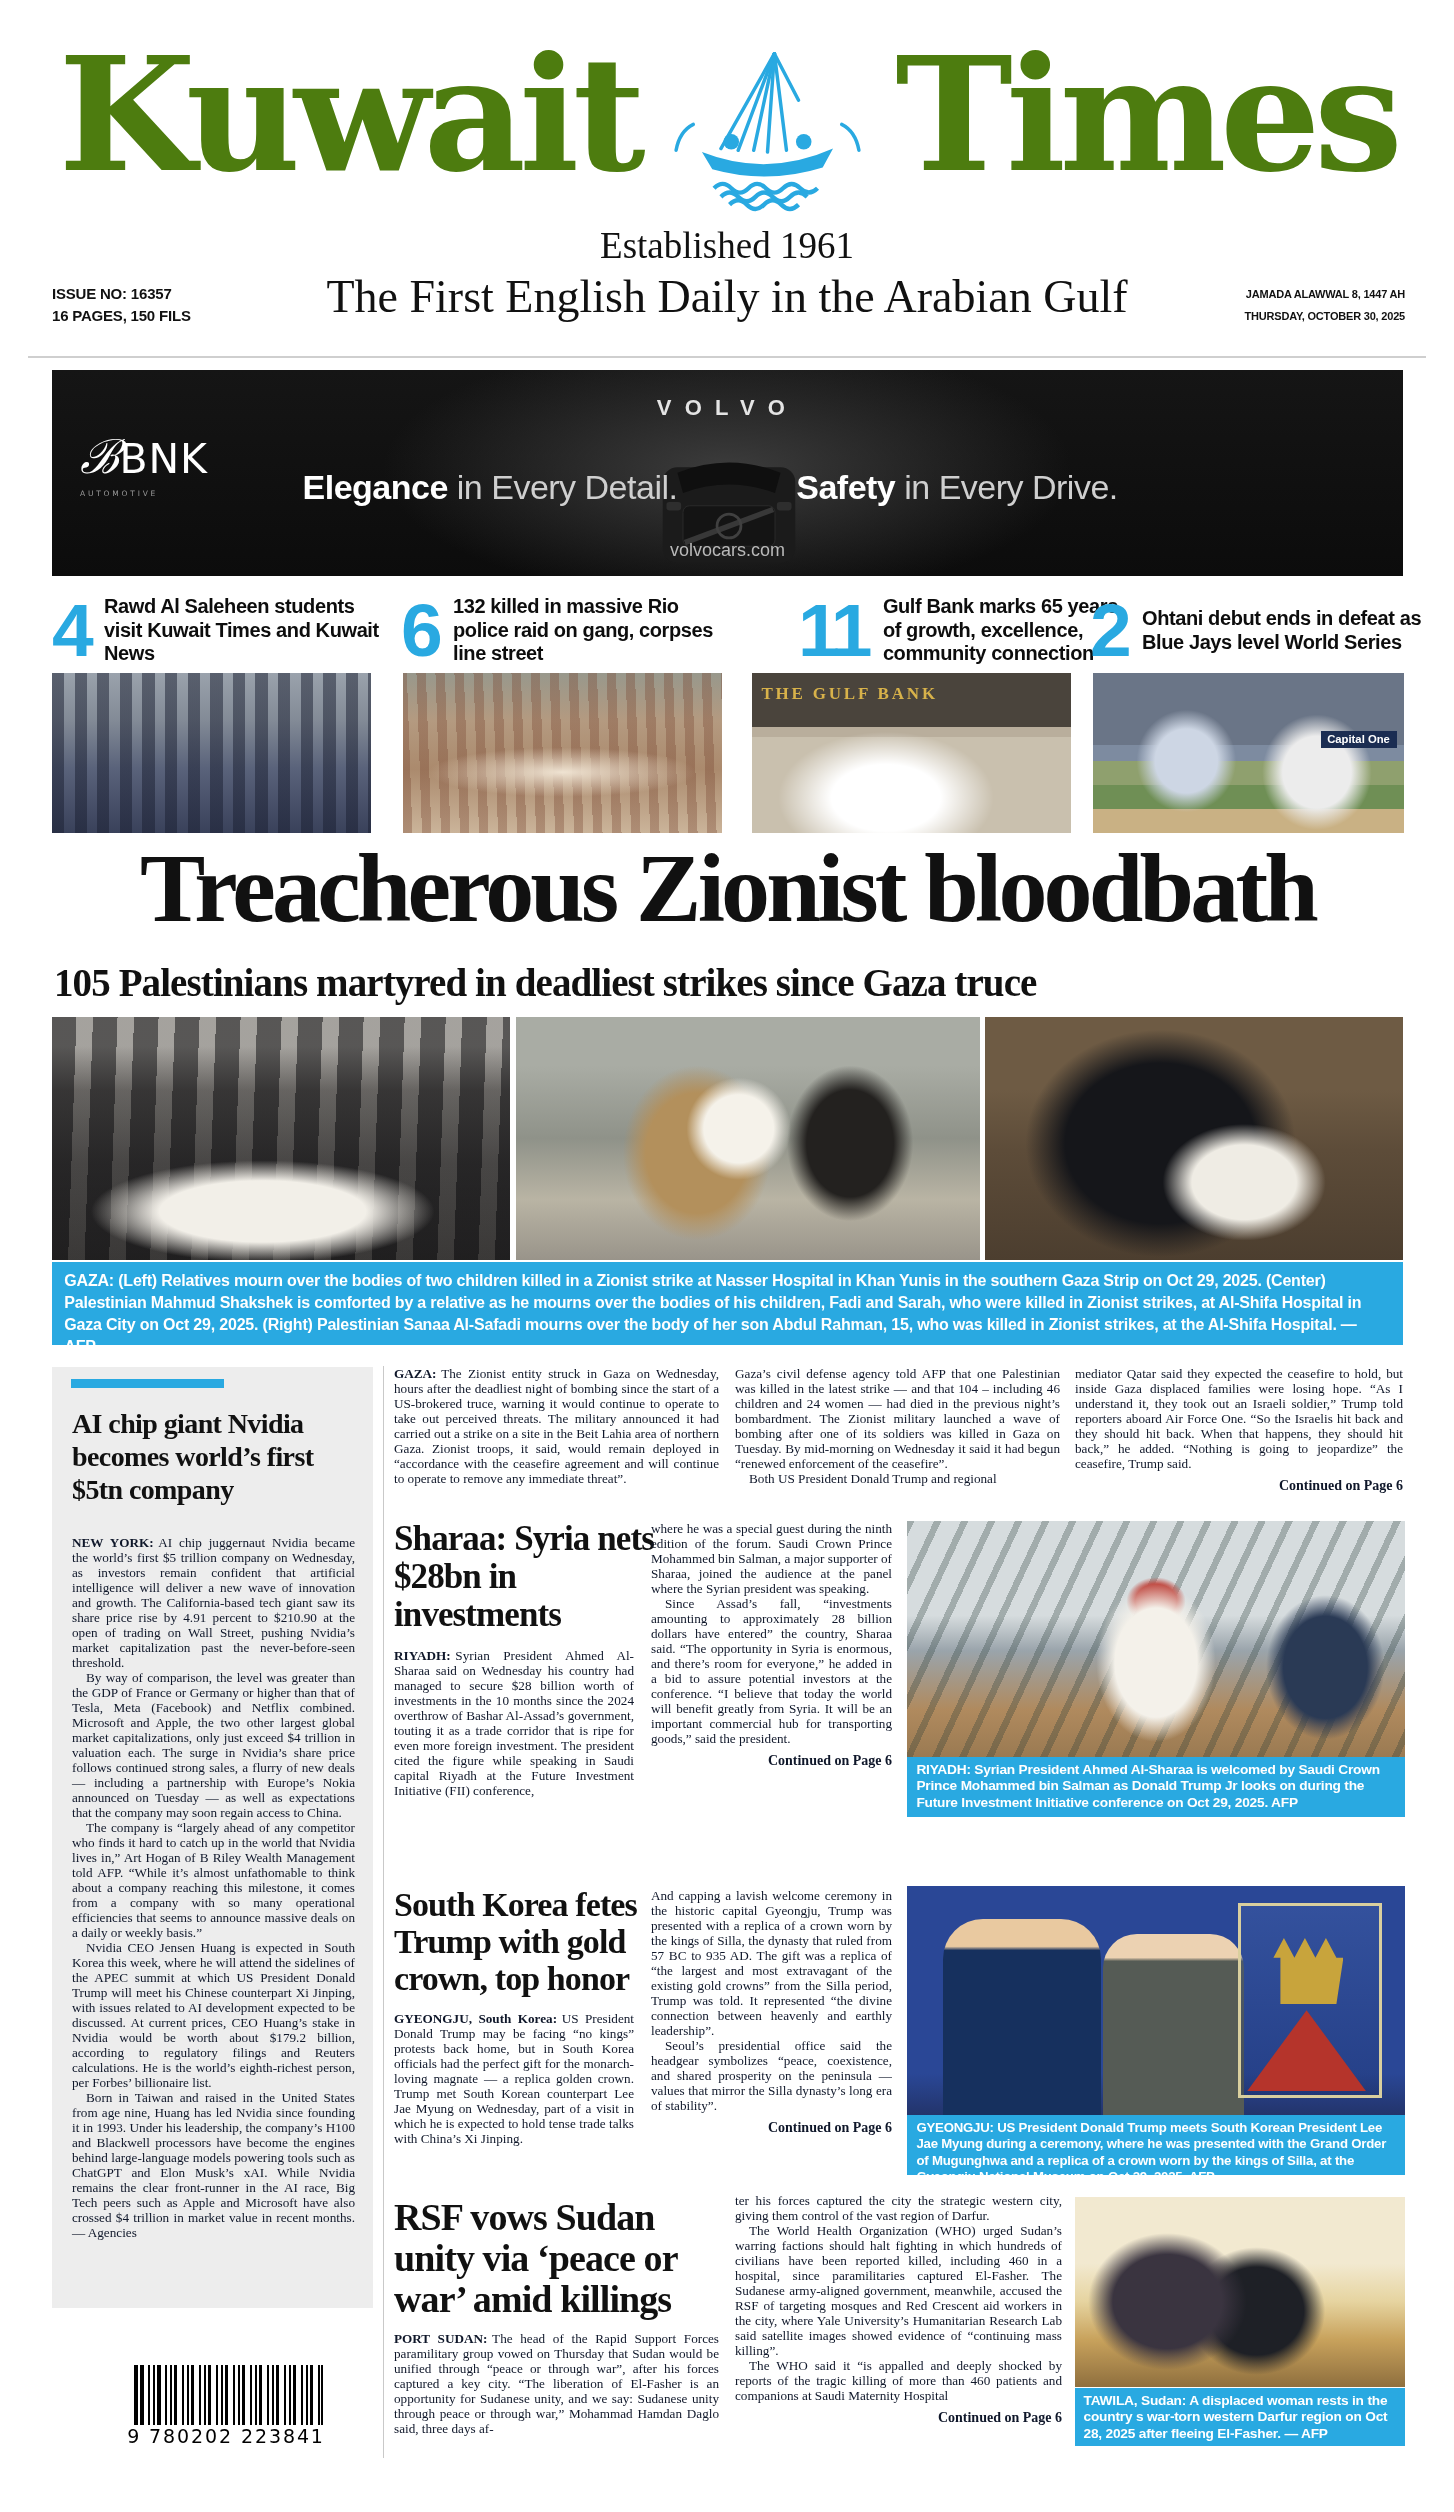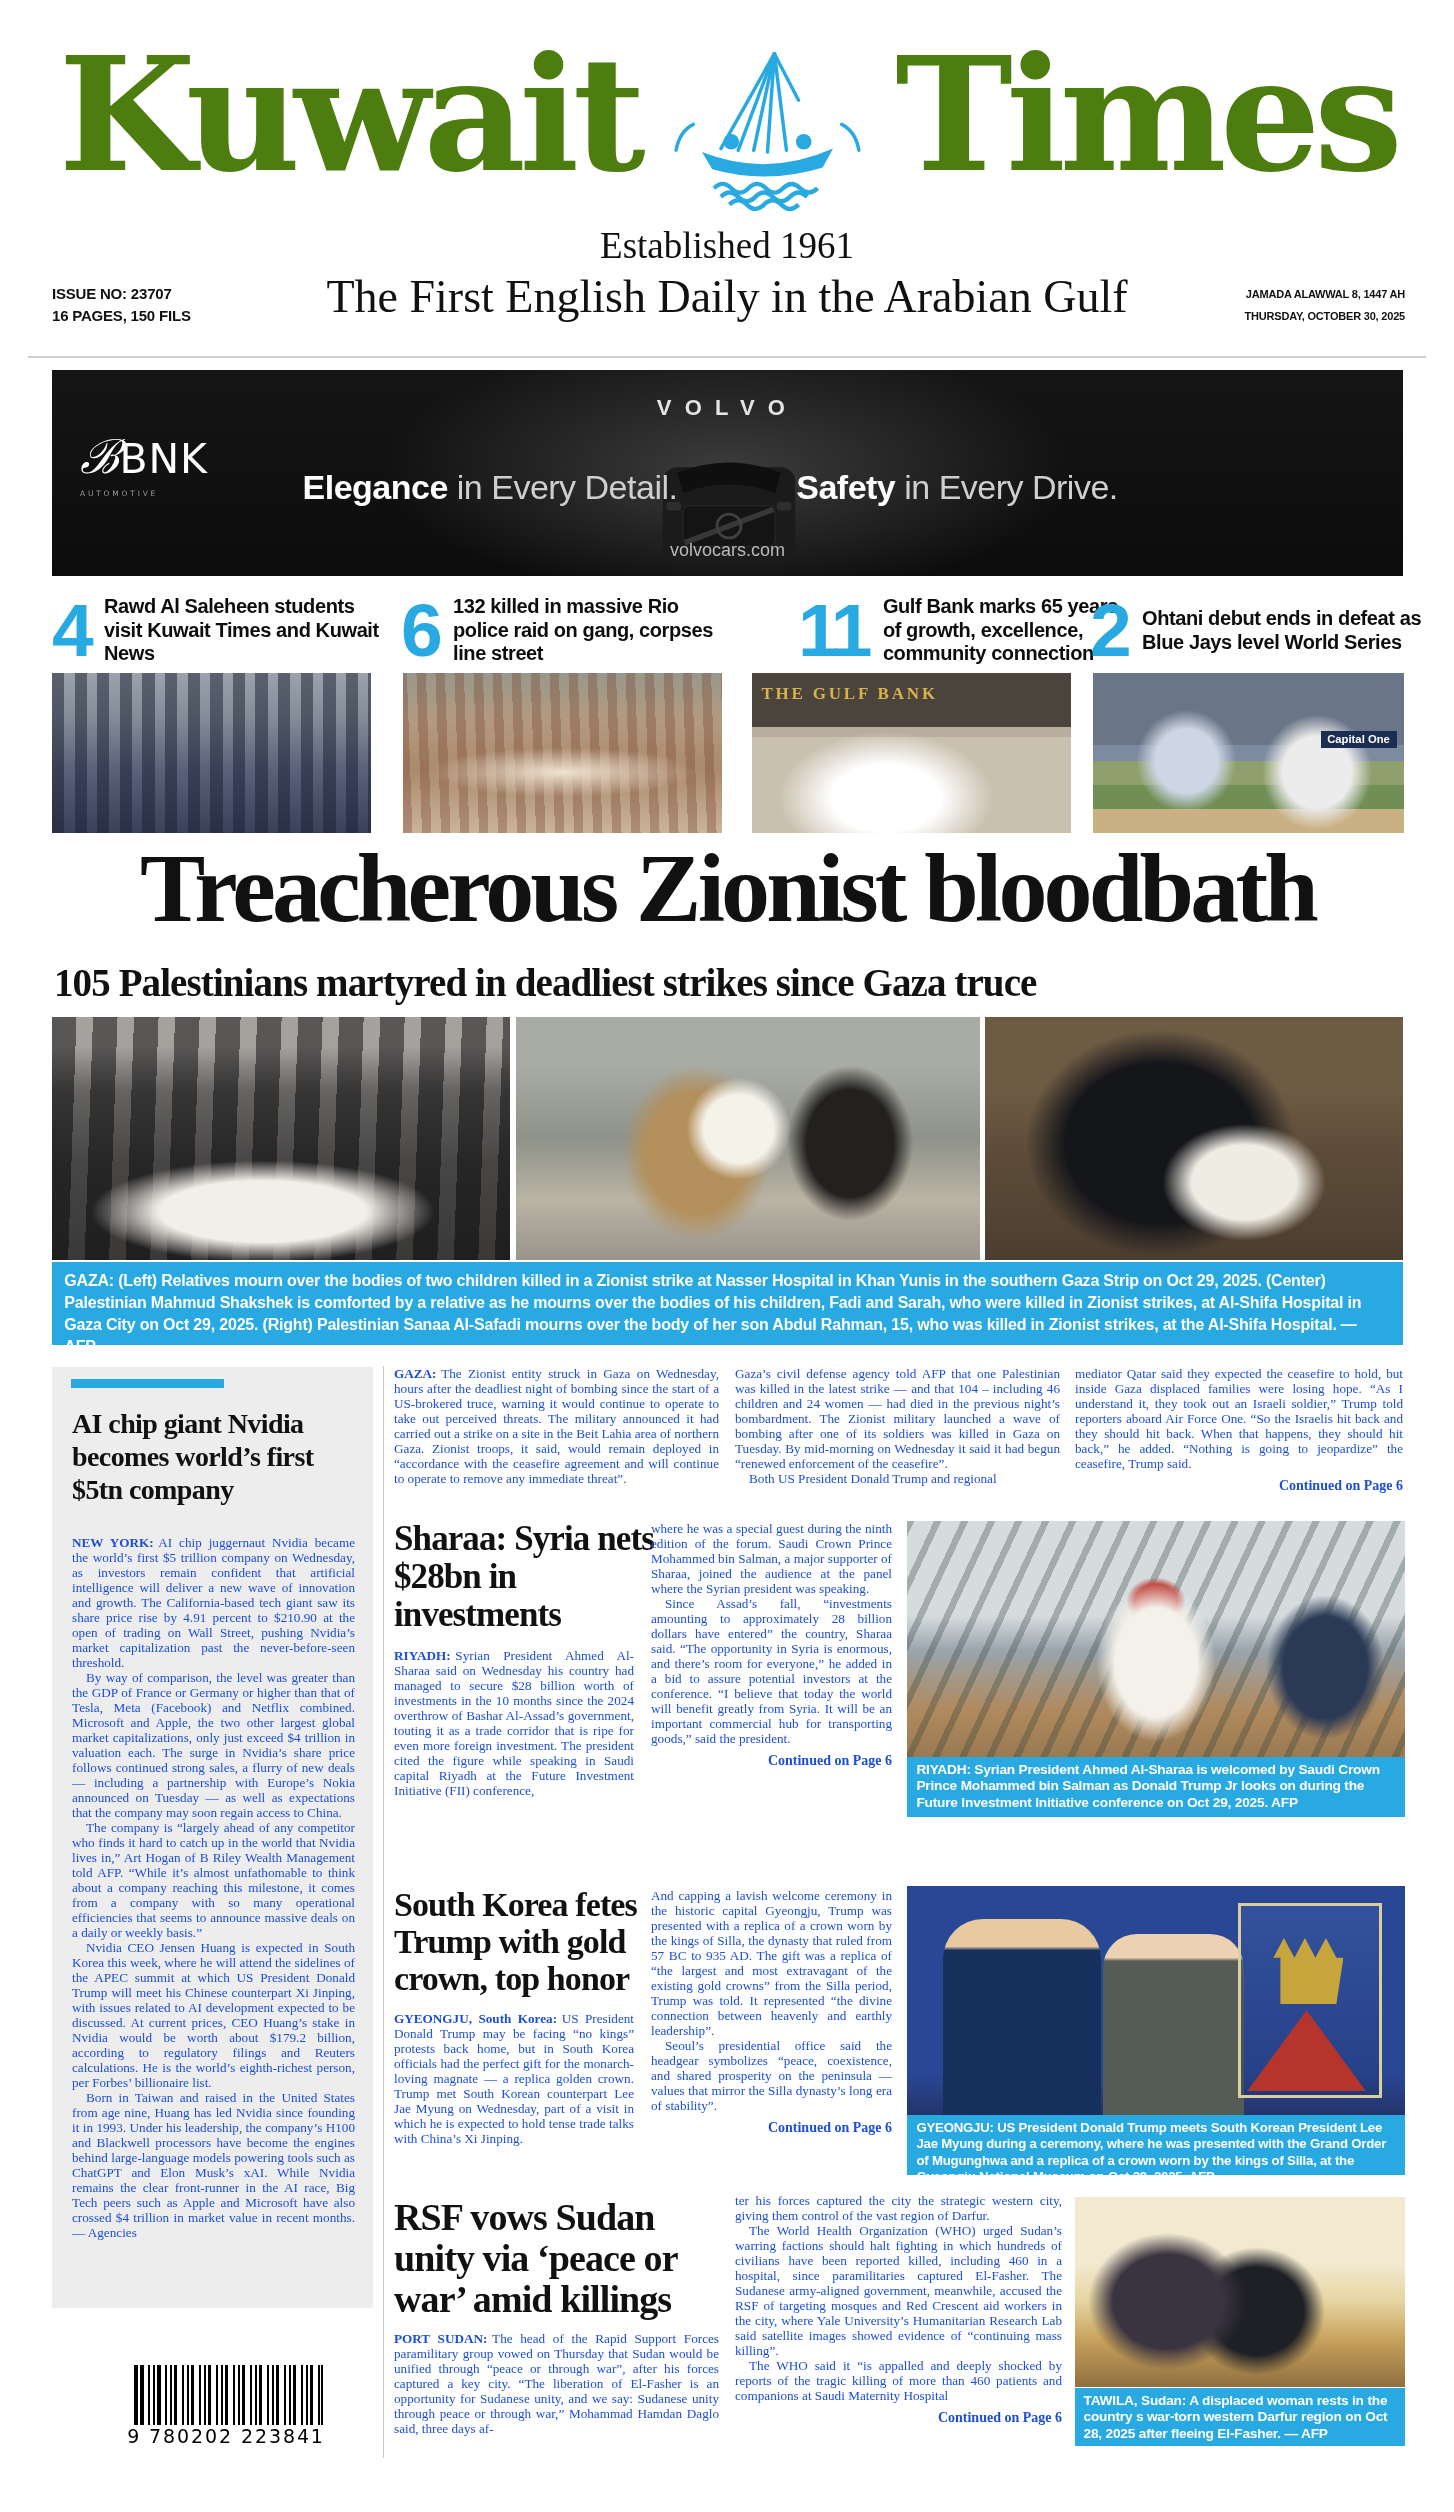--- a/index.html
+++ b/index.html
@@ -83,21 +83,21 @@
     radial-gradient(ellipse 26% 32% at 62% 68%, #efece4 0 48%, rgba(0,0,0,0) 75%),
     radial-gradient(ellipse 38% 55% at 42% 52%, #15161a 0 60%, rgba(0,0,0,0) 85%),
     linear-gradient(180deg,#6e5b44 0 30%,#5d4c39 55%,#4c3e2f 100%);}
 
   .cap{background:#29a9e1;color:#fff;font-family:"Liberation Sans",sans-serif;font-weight:bold;box-sizing:border-box;}
   #lead-cap{left:52px;top:1262px;width:1351px;height:83px;padding:7.5px 12.3px;
     font-size:16px;line-height:22px;letter-spacing:-0.2px;}
 
   
   #vrule{left:383px;top:1366px;width:0.9px;height:1092px;background:#c9c9c9;}
-  .copy{font-size:13.2px;line-height:15px;text-align:justify;color:#1d4ed8;}
+  .copy{font-size:13.2px;line-height:15px;text-align:justify;color:#0f172a;}
   .copy p{margin:0;}
   .copy p + p{text-indent:14px;}
   .dl{font-weight:bold;margin-right:4.7px;}
   .cont{font-weight:bold;font-size:14px;text-align:right;margin-top:6.6px;}
 
   #gz1{left:394px;top:1366px;width:325px;}
   #gz2{left:735px;top:1366px;width:325px;}
   #gz3{left:1075px;top:1366px;width:328px;}
 
   #nv-box{left:52px;top:1367px;width:321px;height:941px;background:#ededed;}
@@ -173,21 +173,21 @@
       <g stroke="#29a9e1" fill="none" stroke-width="5">
         <path d="M58 166 q10 -10 20 0 t20 0 t20 0 t20 0 t20 0 t20 0"></path>
         <path d="M66 176 q10 -10 20 0 t20 0 t20 0 t20 0 t20 0"></path>
         <path d="M76 185 q10 -10 20 0 t20 0 t20 0 t20 0"></path>
       </g>
     </svg>
     <span class="logo-word">Times</span>
   </div>
   <div class="abs" id="established">Established 1961</div>
   <div class="abs" id="info-left">
-    <div>ISSUE NO: 23707</div>
+    <div>ISSUE NO: 16357</div>
     <div>16 PAGES, 150 FILS</div>
   </div>
   <div class="abs" id="tagline">The First English Daily in the Arabian Gulf</div>
   <div class="abs" id="info-right">
     <div>JAMADA ALAWWAL 8, 1447 AH</div>
     <div>THURSDAY, OCTOBER 30, 2025</div>
   </div>
   <div class="abs" id="rule-top"></div>
 
   <div class="abs photo" id="volvo-ad">

